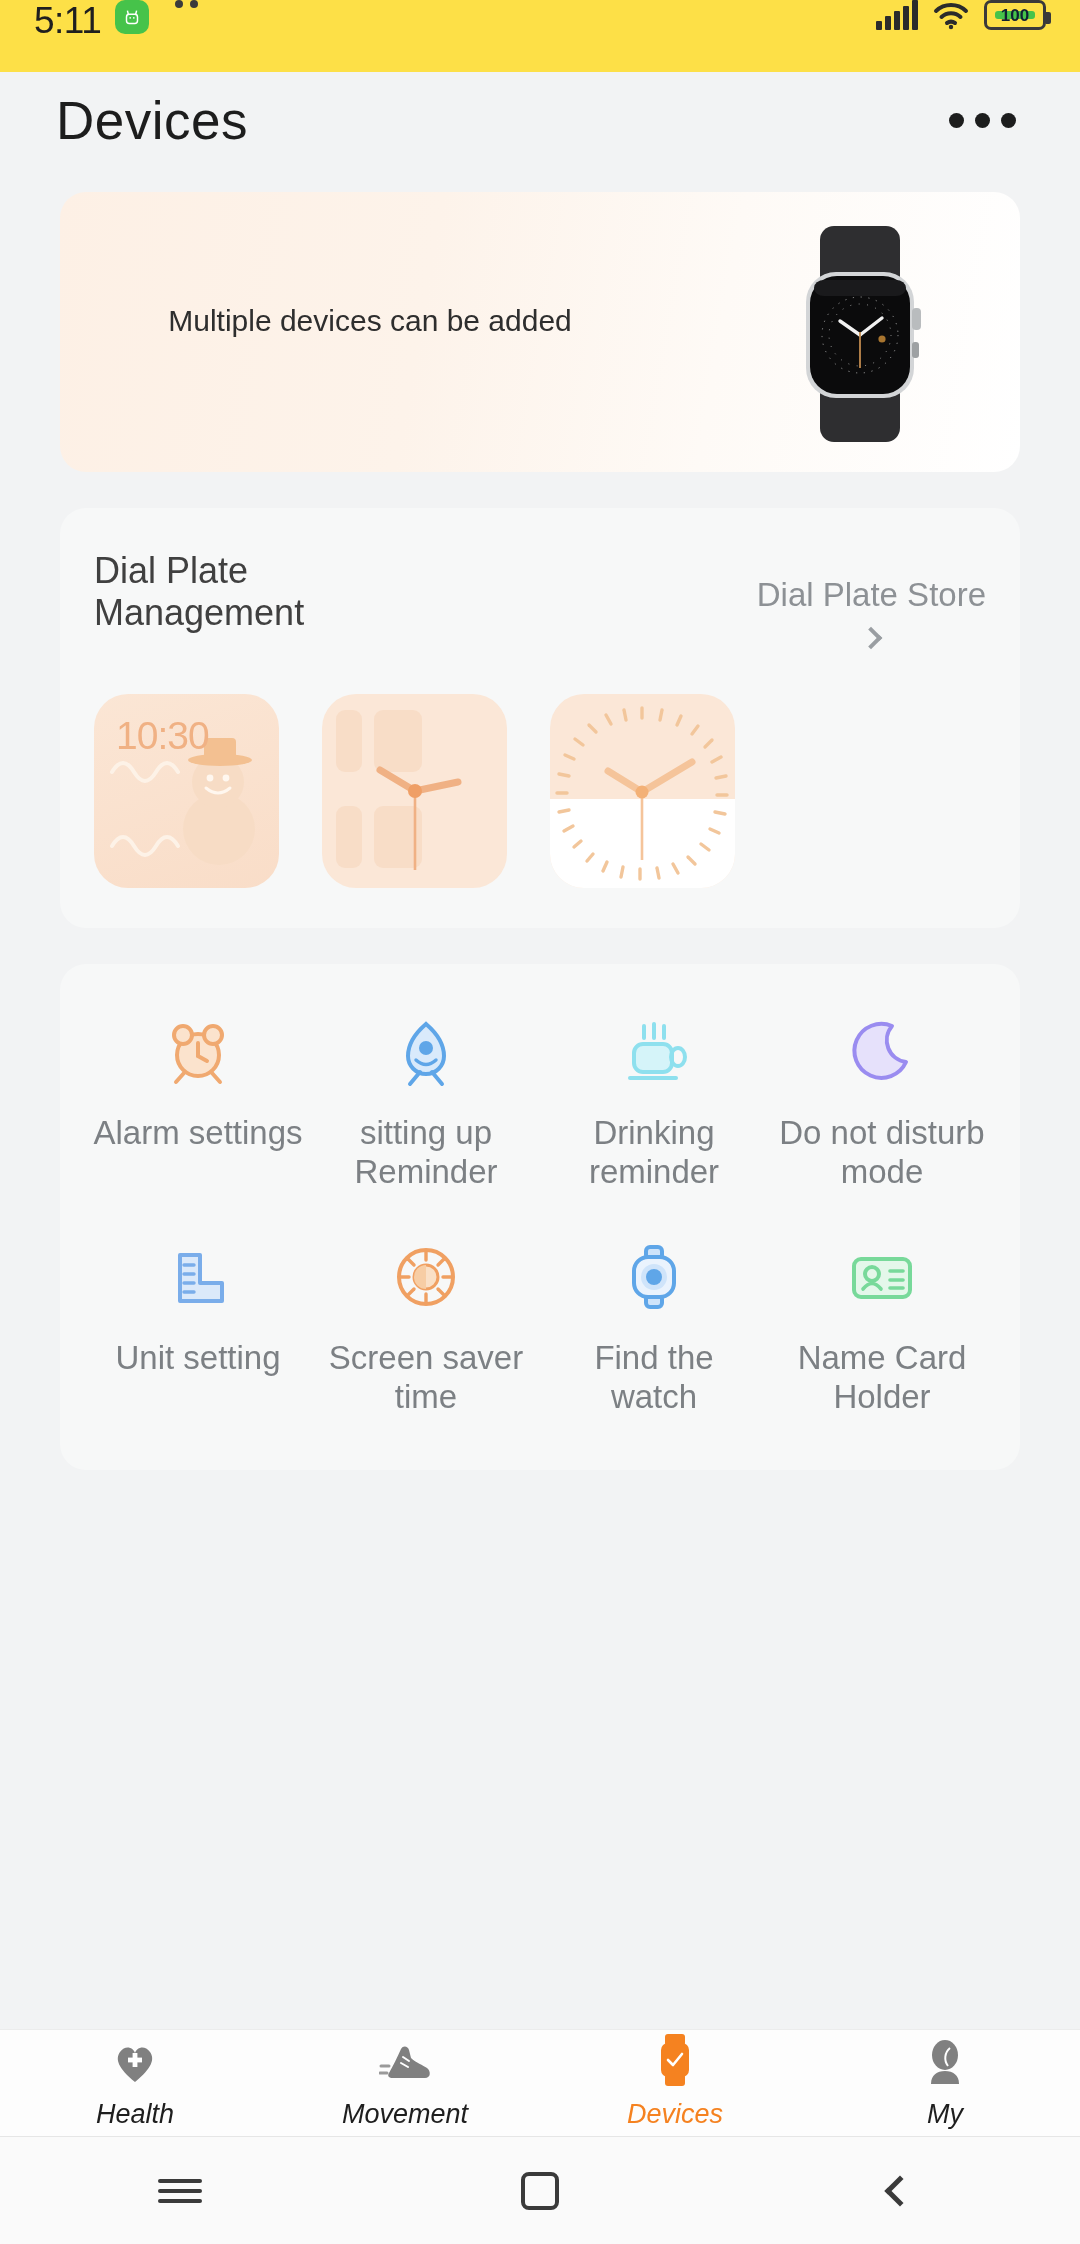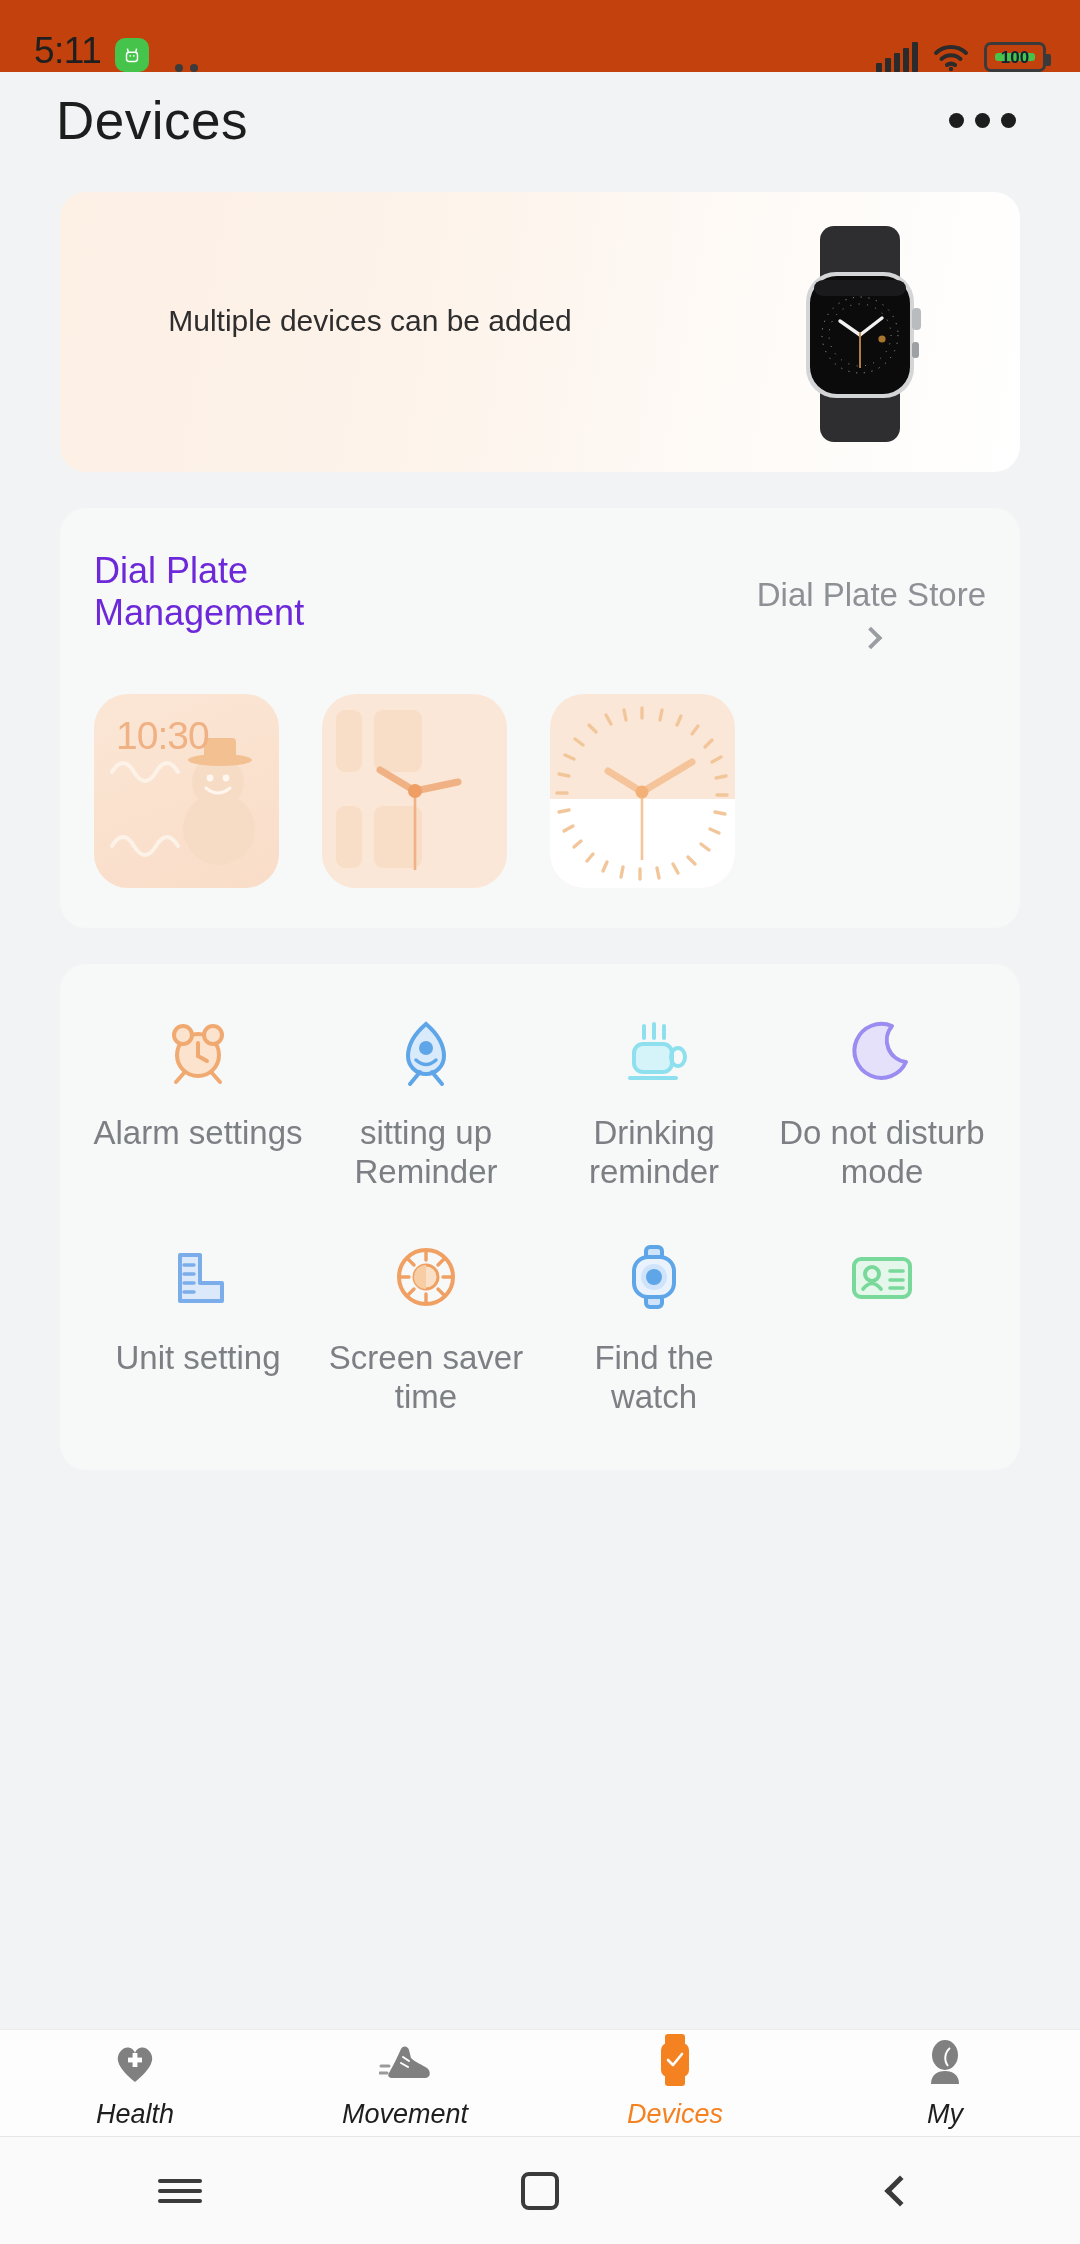--- a/index.html
+++ b/index.html
@@ -7,22 +7,22 @@
   body {
     font-family:"Liberation Sans", sans-serif;
     background:#f2f3f4;
     color:#2b2b2b;
     position:relative;
     overflow:hidden;
   }
 
   
   .statusbar {
-    height:72px; display:flex; align-items:flex-end;
-    padding:0 34px; background:#c2410c;
+    height:72px; display:flex; align-items:flex-start;
+    padding:0 34px; background:#fde047;
   }
   .sb-time { font-size:37px; color:#1f1f1f; letter-spacing:-0.5px; }
   .sb-appicon {
     width:34px; height:34px; border-radius:10px; background:#46c34a;
     margin-left:14px; display:flex; align-items:center; justify-content:center;
   }
   .sb-appicon svg { display:block; }
   .sb-dots { margin-left:26px; display:flex; gap:7px; }
   .sb-dots i { width:8px; height:8px; border-radius:50%; background:#3b3b3b; display:block; }
   .sb-right { margin-left:auto; display:flex; align-items:flex-end; gap:15px; }
@@ -71,21 +71,21 @@
   .watch-hero {
     position:absolute; right:84px; top:34px; width:152px; height:216px;
   }
 
   
   .dial-card {
     margin:36px 60px 0 60px; border-radius:26px; background:#f7f8f8;
     padding:42px 34px 40px 34px;
   }
   .dial-head { display:flex; align-items:flex-start; }
-  .dial-title { font-size:36px; color:#6d28d9; line-height:1.18; max-width:290px; }
+  .dial-title { font-size:36px; color:#404040; line-height:1.18; max-width:290px; }
   .dial-store { margin-left:auto; display:flex; align-items:center; gap:16px; padding-top:26px;flex-direction:column; }
   .dial-store-label { font-size:33px; color:#8d9195; }
   .chev { width:16px; height:16px; border-right:4px solid #9a9ea2; border-top:4px solid #9a9ea2; transform:rotate(45deg); }
   .dial-row { display:flex; gap:43px; margin-top:48px; }
   .dial-thumb { width:185px; height:194px; border-radius:34px; position:relative; overflow:hidden; }
   .d1 { background:linear-gradient(160deg,#fbe6d5,#f9ddc8); }
   .d1 .t { position:absolute; left:22px; top:20px; font-size:39px; color:#f0b184; font-weight:500; letter-spacing:-1px; }
   .d2 { background:#fbe7d7; }
   .d3 { background:#fbe7d7; }
   .d3 .half { position:absolute; left:0; right:0; bottom:0; height:46%; background:#ffffff; }
@@ -386,20 +386,21 @@
         <div class="feat-ico">
           <svg width="72" height="72" viewBox="0 0 72 72" fill="none" stroke="#78d99a" stroke-width="4" stroke-linecap="round">
             <rect x="8" y="18" width="56" height="38" rx="7" fill="#e4f7ea"></rect>
             <circle cx="26" cy="33" r="7"></circle>
             <path d="M17 48 q9 -11 18 0" stroke-width="3.6"></path>
             <line x1="44" y1="30" x2="57" y2="30" stroke-width="3.6"></line>
             <line x1="44" y1="39" x2="57" y2="39" stroke-width="3.6"></line>
             <line x1="44" y1="47" x2="57" y2="47" stroke-width="3.6"></line>
           </svg>
         </div>
+        <div class="feat-label">Name Card Holder</div>
       </div>
 
     </div>
   </div>
 </div>
 
 <div class="bottomnav">
   <div class="nav-item">
     <div class="nav-ico">
       <svg width="46" height="46" viewBox="0 0 46 46">

